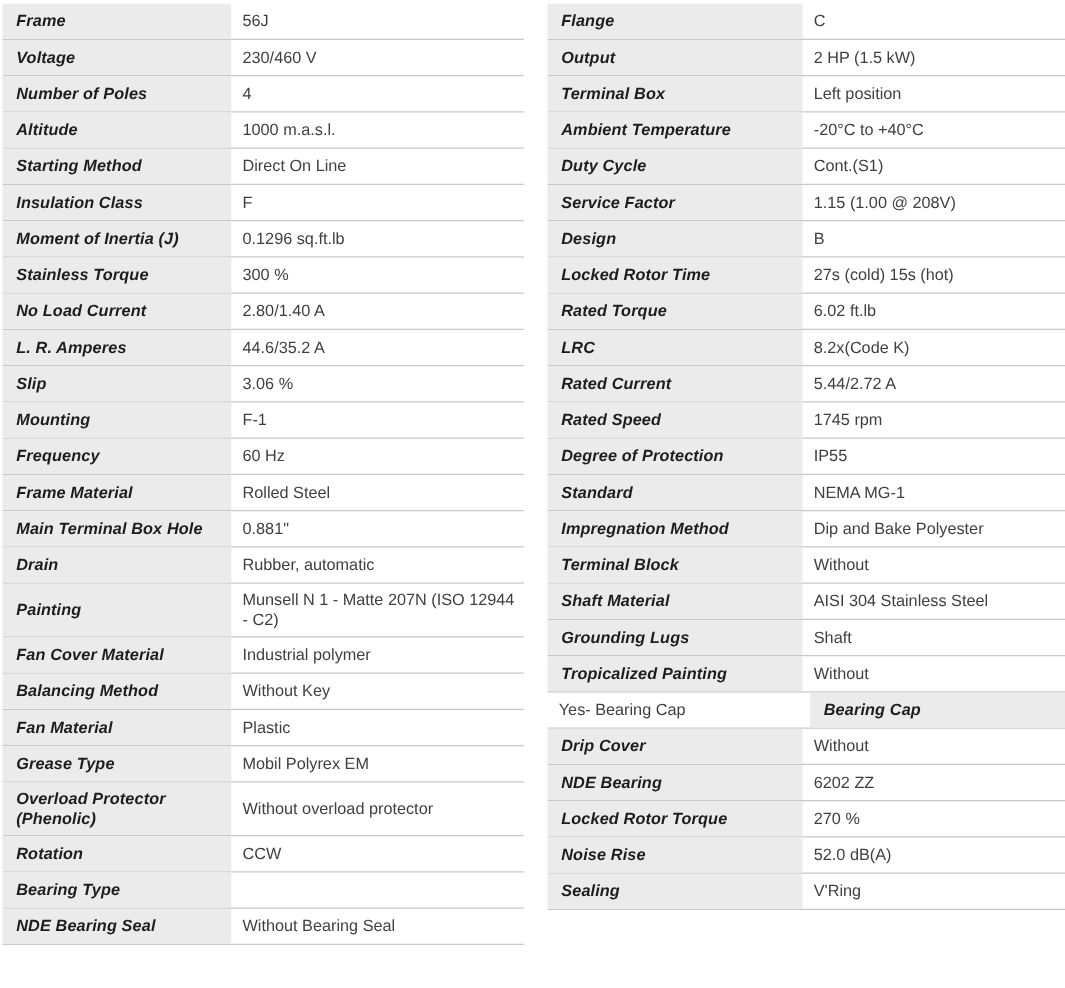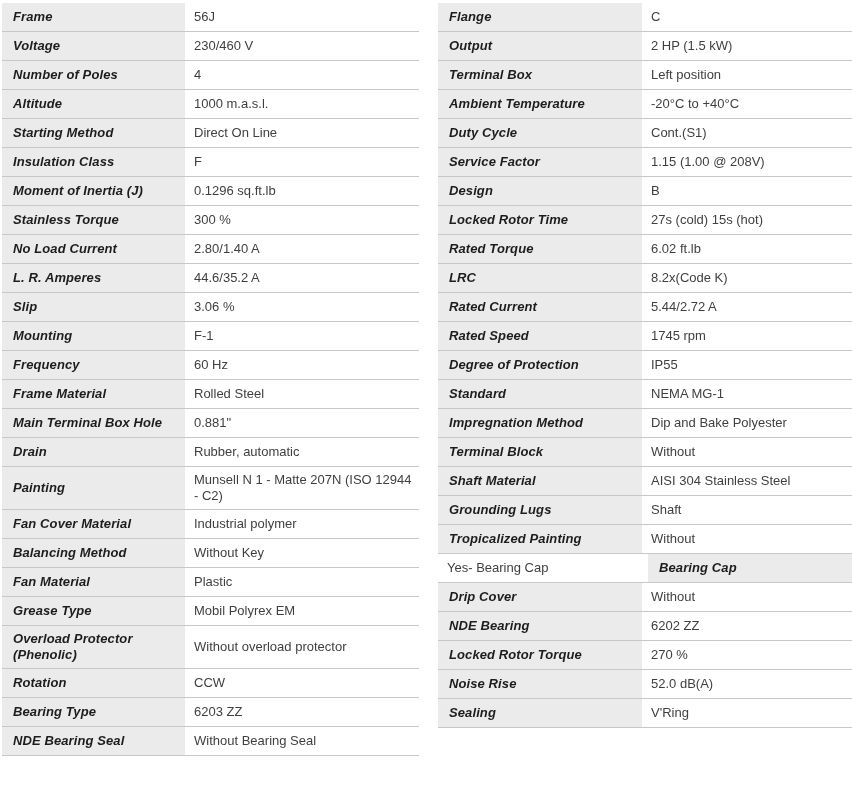--- a/index.html
+++ b/index.html
@@ -146,21 +146,20 @@
       <div class="row">
         <div class="cell label">Overload Protector (Phenolic)</div>
         <div class="cell value">Without overload protector</div>
       </div>
       <div class="row">
         <div class="cell label">Rotation</div>
         <div class="cell value">CCW</div>
       </div>
       <div class="row">
         <div class="cell label">Bearing Type</div>
-        <div class="cell value">6203 ZZ</div>
       </div>
       <div class="row">
         <div class="cell label">NDE Bearing Seal</div>
         <div class="cell value">Without Bearing Seal</div>
       </div>
     </div>
   <div class="spec-table right">
       <div class="row">
         <div class="cell label">Flange</div>
         <div class="cell value">C</div>

